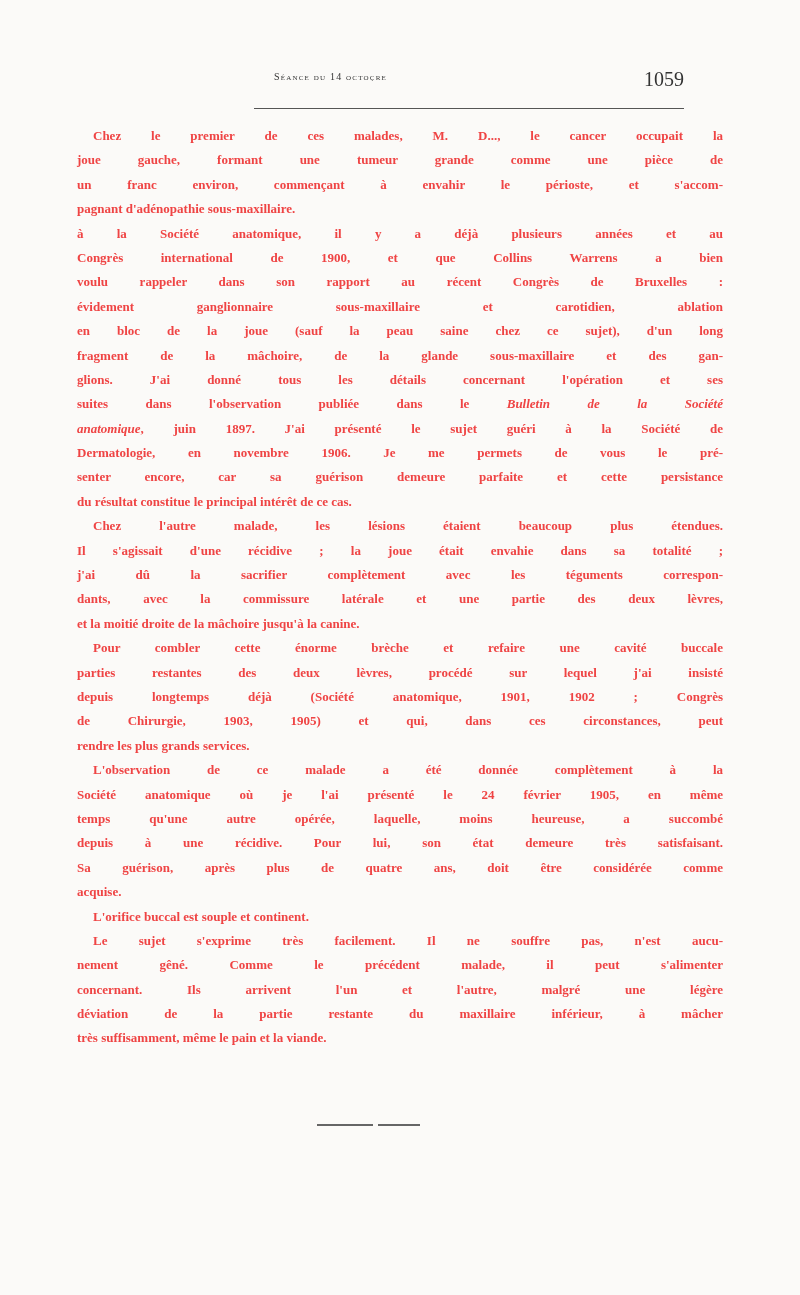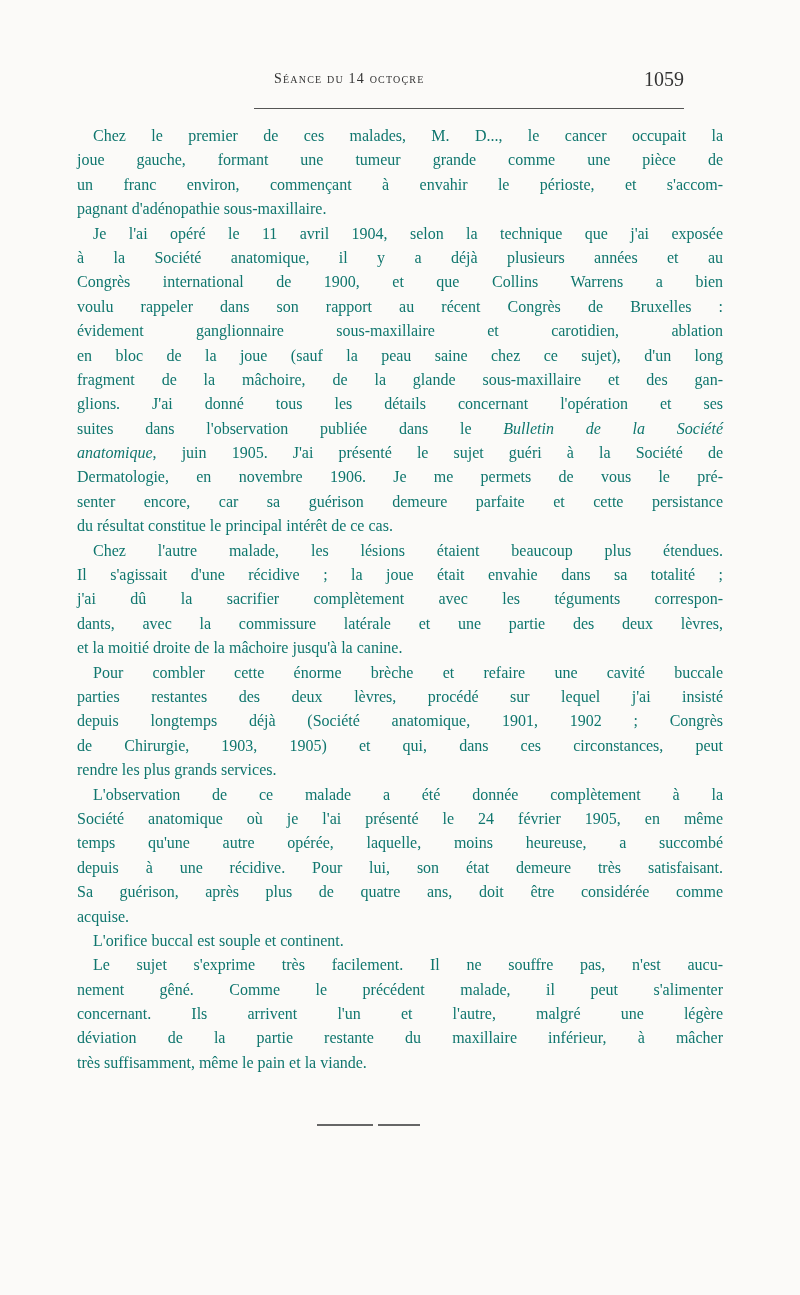--- a/index.html
+++ b/index.html
@@ -10,36 +10,37 @@
     overflow: hidden;
     font-family: "Liberation Serif", "DejaVu Serif", serif;
     color: #2a2a2a;
   }
   .page { position: absolute; left: 0; top: 0; width: 800px; height: 1295px; }
   .header {
     position: absolute; left: 274px; top: 68px; width: 410px; height: 24px;
   }
   .running-title {
     position: absolute; left: 0; top: 3px;
-    font-size: 14px; letter-spacing: 1.2px; font-variant: small-caps;
+    font-size: 10px; letter-spacing: 1.2px; font-variant: small-caps;
     color: #333;
   }
   .page-number {
     position: absolute; right: 0; top: 0;
     font-size: 20px; color: #333; text-align: right;
   }
   .header-rule {
     position: absolute; left: 254px; top: 108px; width: 430px; height: 0;
     border-top: 1px solid #555;
   }
   .body-text {
     position: absolute; left: 77px; top: 124px; width: 646px;
-    font-size: 16px; line-height: 24.4px;
+    font-size: 13px; line-height: 24.4px;
     text-align: justify;
-    color: #0f766e;
+    color: #ef4444;
+    font-weight: bold;
   }
   .line {
     display: block;
     text-align: justify;
     text-align-last: justify;
     white-space: nowrap;
     height: 24.4px;
   }
   .line.last { text-align-last: left; }
   .line.indent { padding-left: 16px; }
@@ -64,30 +65,29 @@
   <div class="body-text">
 
     <div>
       <span class="line indent">Chez le premier de ces malades, M. D..., le cancer occupait la</span>
       <span class="line">joue gauche, formant une tumeur grande comme une pièce de</span>
       <span class="line">un franc environ, commençant à envahir le périoste, et s'accom-</span>
       <span class="line last">pagnant d'adénopathie sous-maxillaire.</span>
     </div>
 
     <div>
-      <span class="line indent">Je l'ai opéré le 11 avril 1904, selon la technique que j'ai exposée</span>
       <span class="line">à la Société anatomique, il y a déjà plusieurs années et au</span>
       <span class="line">Congrès international de 1900, et que Collins Warrens a bien</span>
       <span class="line">voulu rappeler dans son rapport au récent Congrès de Bruxelles :</span>
       <span class="line">évidement ganglionnaire sous-maxillaire et carotidien, ablation</span>
       <span class="line">en bloc de la joue (sauf la peau saine chez ce sujet), d'un long</span>
       <span class="line">fragment de la mâchoire, de la glande sous-maxillaire et des gan-</span>
       <span class="line">glions. J'ai donné tous les détails concernant l'opération et ses</span>
       <span class="line"><span>suites dans l'observation publiée dans le </span><span class="it">Bulletin de la Société</span></span>
-      <span class="line"><span class="it">anatomique</span><span>, juin 1905. J'ai présenté le sujet guéri à la Société de</span></span>
+      <span class="line"><span class="it">anatomique</span><span>, juin 1897. J'ai présenté le sujet guéri à la Société de</span></span>
       <span class="line">Dermatologie, en novembre 1906. Je me permets de vous le pré-</span>
       <span class="line">senter encore, car sa guérison demeure parfaite et cette persistance</span>
       <span class="line last">du résultat constitue le principal intérêt de ce cas.</span>
     </div>
 
     <div>
       <span class="line indent">Chez l'autre malade, les lésions étaient beaucoup plus étendues.</span>
       <span class="line">Il s'agissait d'une récidive ; la joue était envahie dans sa totalité ;</span>
       <span class="line">j'ai dû la sacrifier complètement avec les téguments correspon-</span>
       <span class="line">dants, avec la commissure latérale et une partie des deux lèvres,</span>

